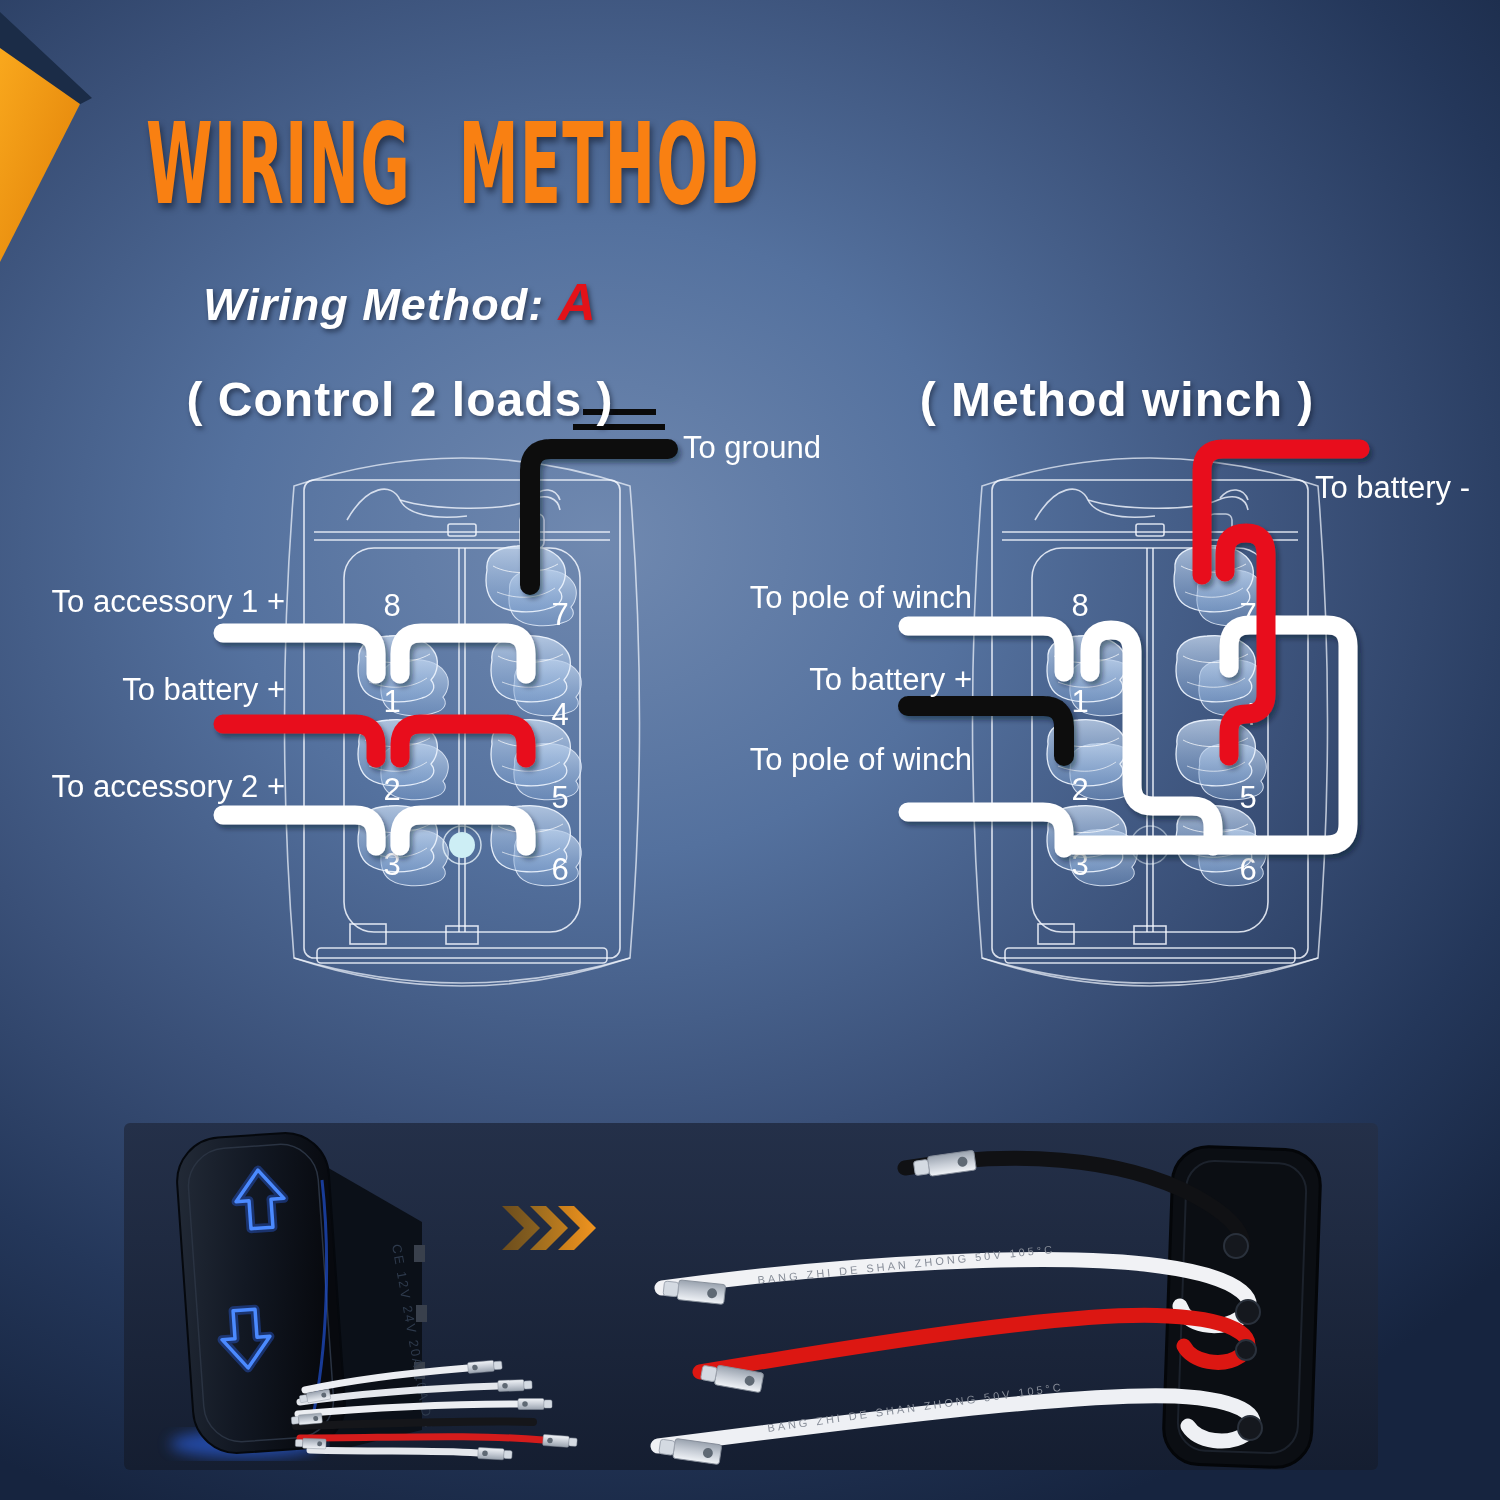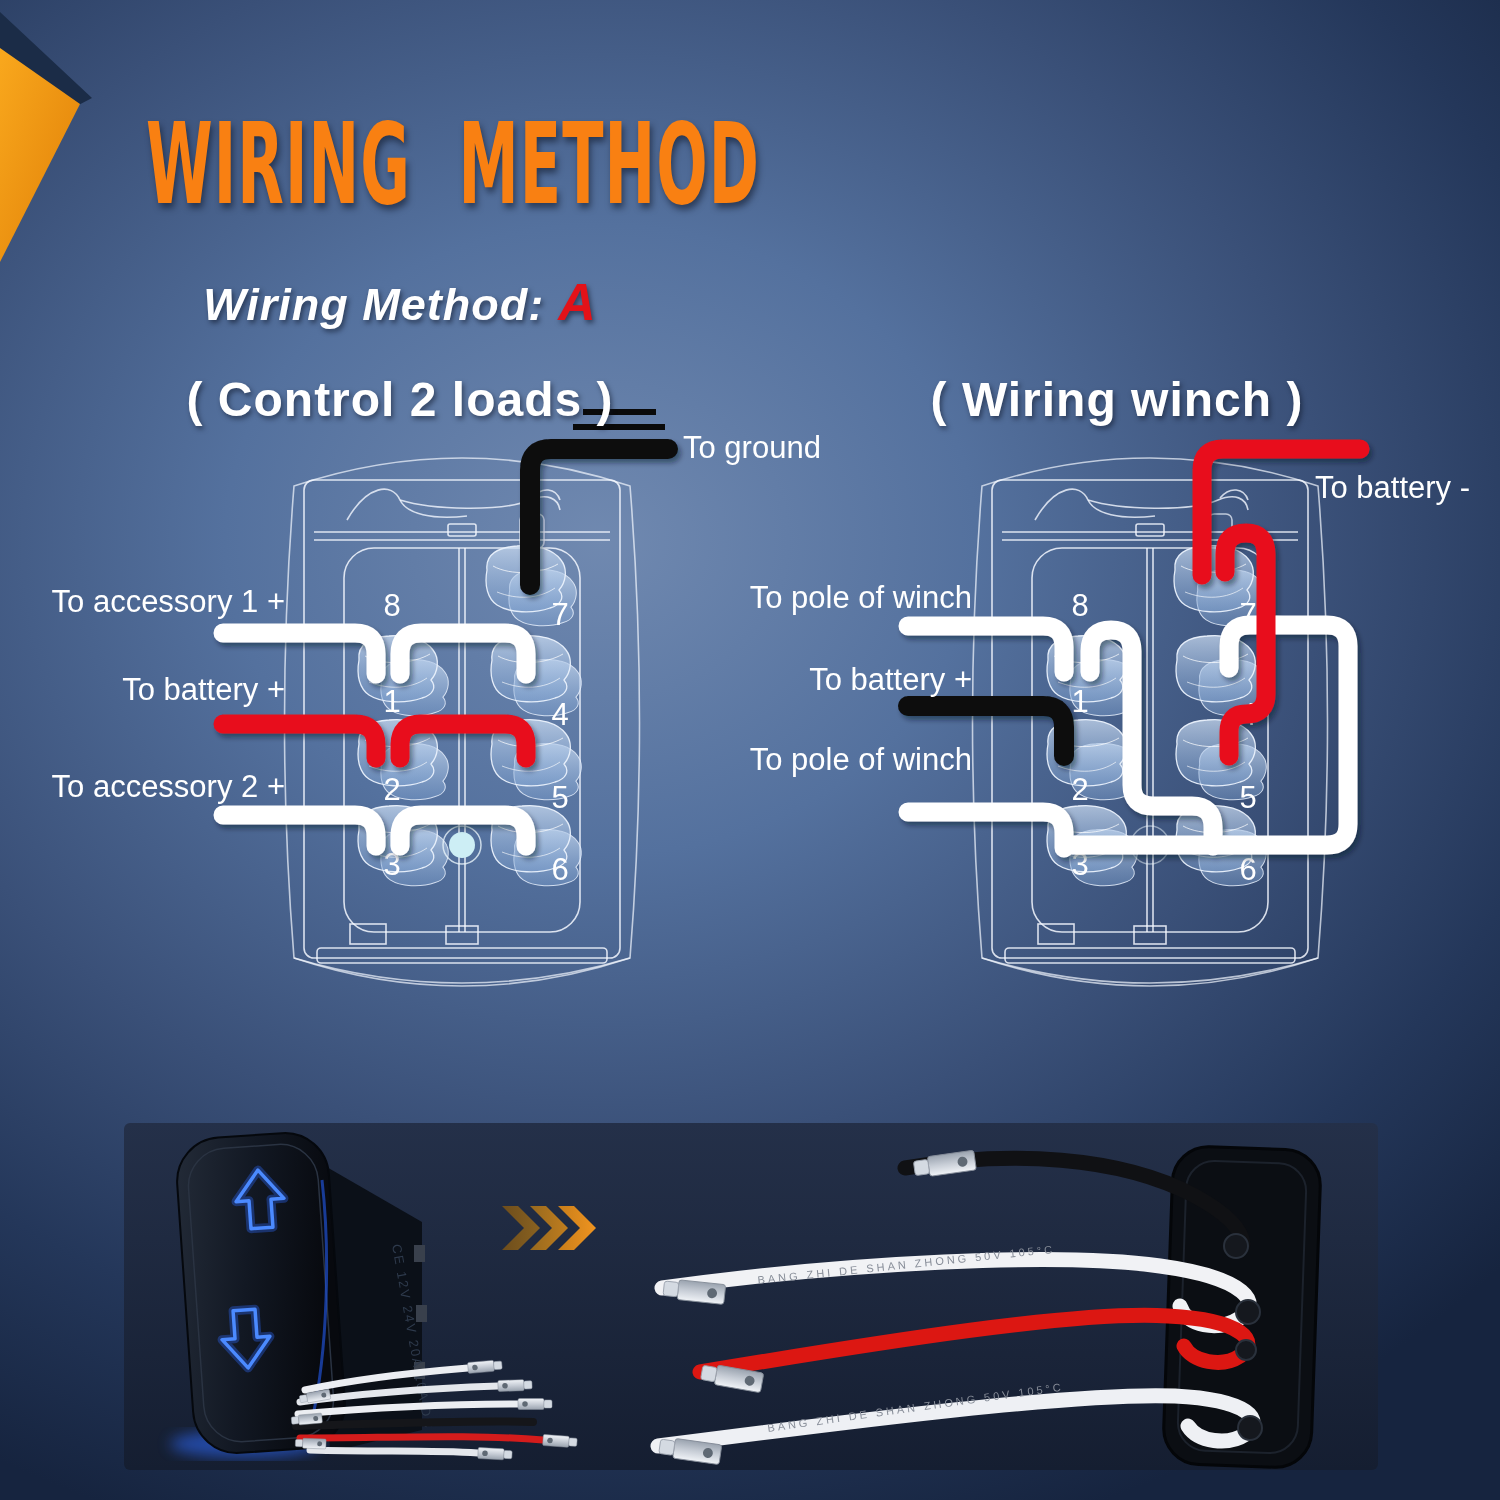--- a/index.html
+++ b/index.html
@@ -280,15 +280,15 @@
 
 <div class="title">
   <span>WIRING</span><span class="w2">METHOD</span>
 </div>
 
 <div class="mheading" id="headA">
   <span>Wiring Method:</span><span class="letter">A</span>
 </div>
 <div class="msub" id="subA">( Control 2 loads )</div>
 
-<div class="msub" id="subB">( Wiring winch )</div>
+<div class="msub" id="subB">( Method winch )</div>
 
 </div>
 
 </body></html>

